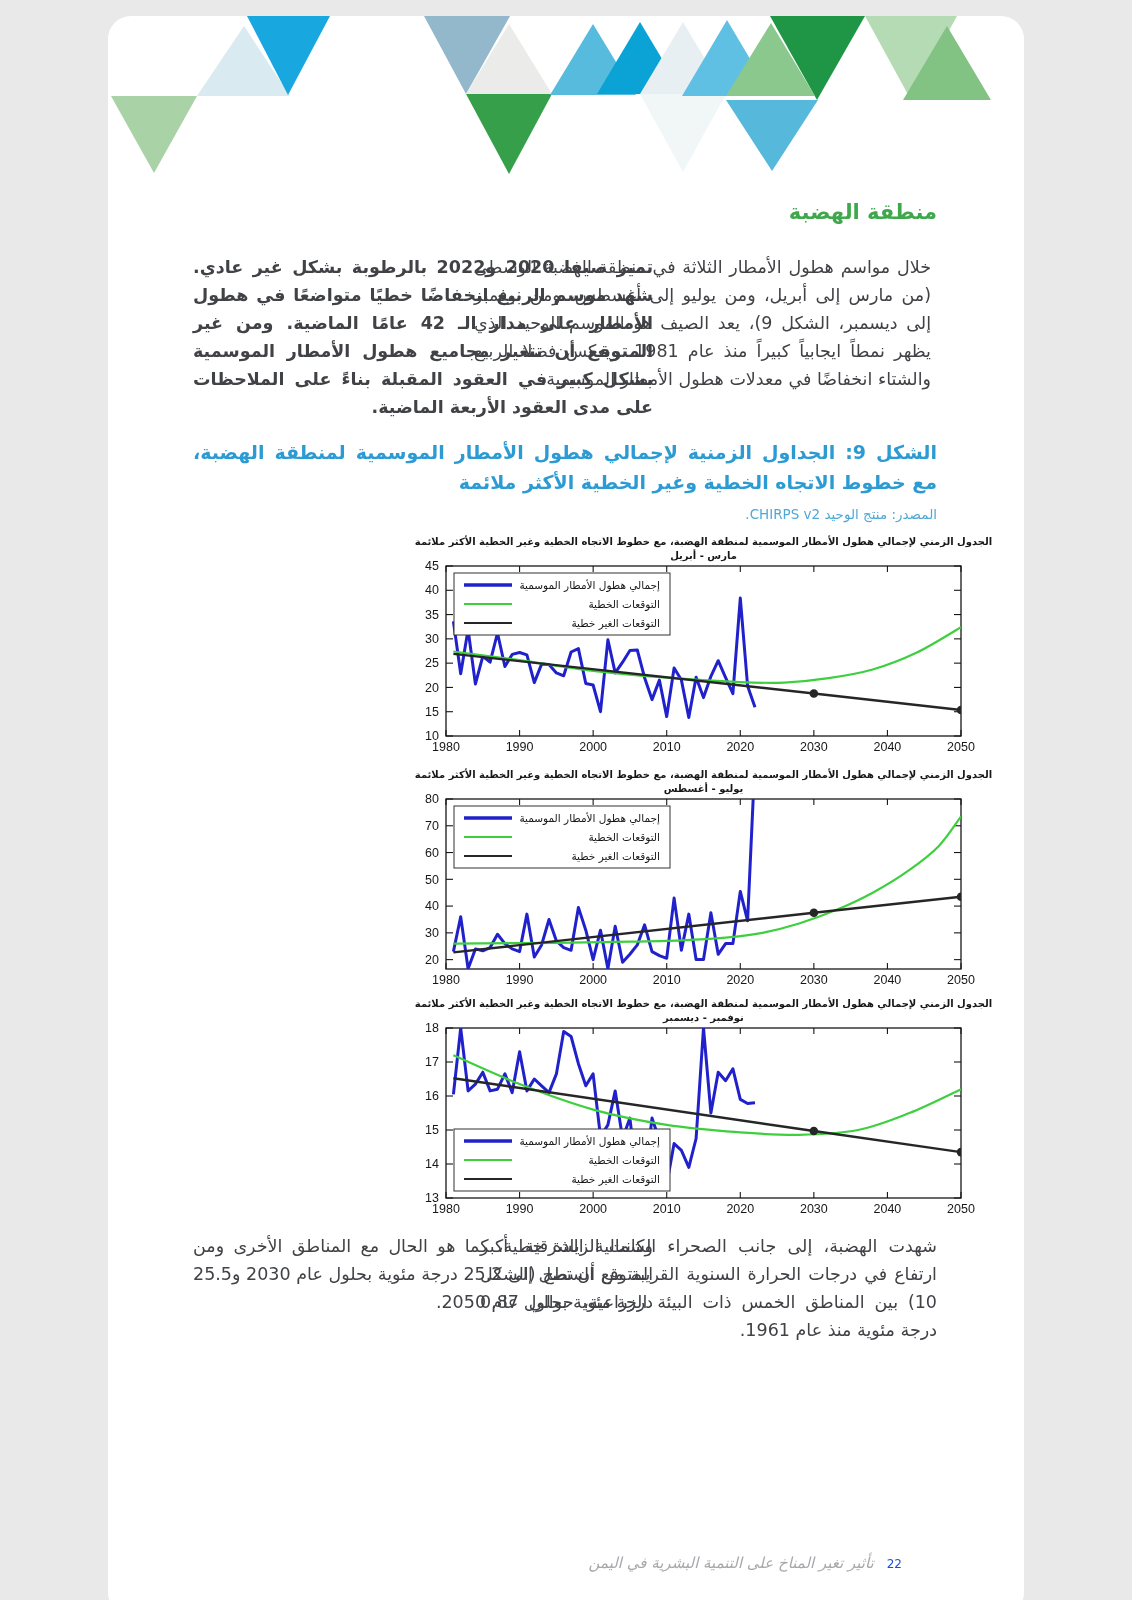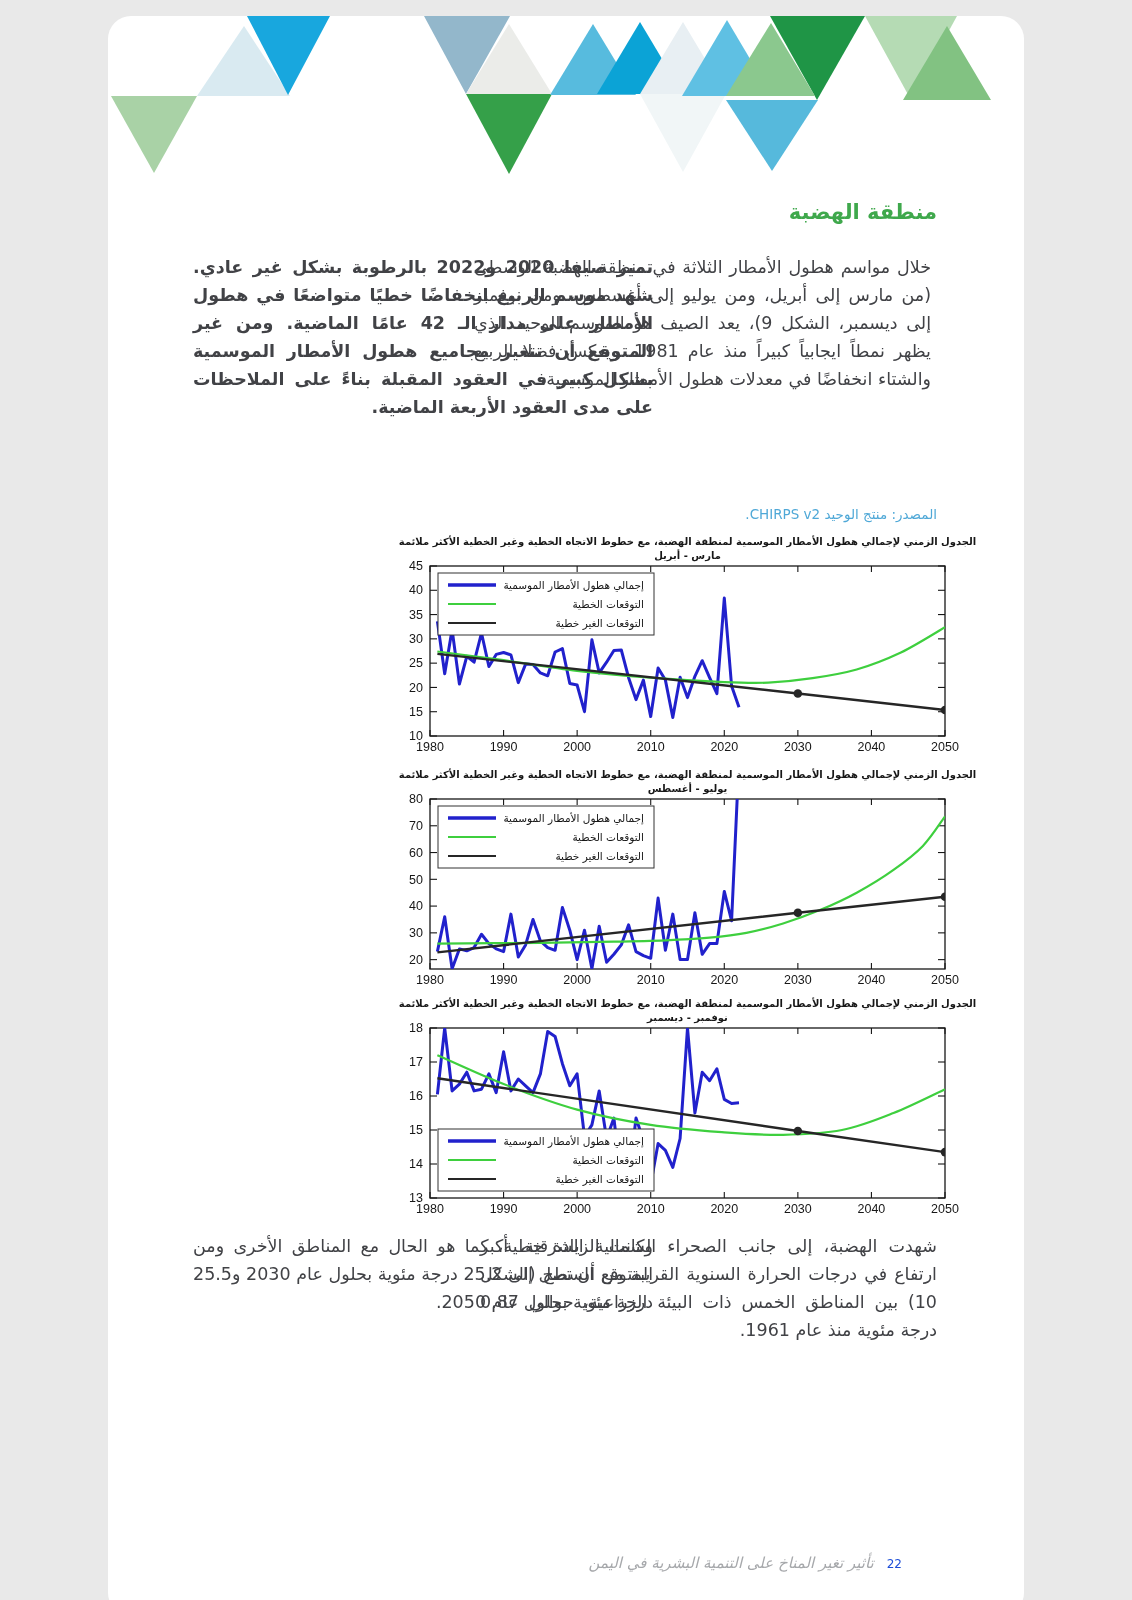--- a/index.html
+++ b/index.html
@@ -9,21 +9,21 @@
   .heading{position:absolute;top:184px;right:87px;margin:0;font-size:21px;font-weight:bold;color:#3fa84c;}
   .para{position:absolute;margin:0;font-size:17.5px;line-height:28px;color:#414246;
         text-align:justify;}
   .p-tr{top:237px;right:93px;width:457px;}
   .p-tl{top:237px;left:85px;width:460px;font-weight:bold;}
   .p-br{top:1216px;right:87px;width:457px;}
   .p-bl{top:1216px;left:85px;width:460px;}
   .caption{position:absolute;top:421px;right:87px;left:85px;margin:0;font-size:19px;line-height:30px;
            font-weight:bold;color:#2d9bd3;text-align:justify;}
   .source{position:absolute;top:490px;right:87px;margin:0;font-size:13.5px;color:#4fa8d7;}
-  .chart{position:absolute;left:268px;width:640px;height:232px;direction:ltr;}
+  .chart{position:absolute;left:284px;width:640px;height:232px;direction:ltr;}
   #chart-0{top:514px;} #chart-1{top:747px;} #chart-2{top:976px;}
   .footer{position:absolute;top:1538px;right:122px;direction:rtl;display:flex;align-items:baseline;gap:13px;}
   .pnum{font-size:12px;font-weight:normal;color:#1d4ed8;}
   .ftitle{font-size:15px;color:#a6a8ab;font-style:italic;}
   
   .ct{font:bold 10px "DejaVu Sans",sans-serif;fill:#171717;}
   .tick{font:12.5px "Liberation Sans",sans-serif;fill:#171717;}
   .leg{font:10.5px "DejaVu Sans",sans-serif;fill:#171717;}
 </style>
 </head>
@@ -52,20 +52,21 @@
     <polygon points="973,84 1065,84 1019,12" fill="#77bd84"></polygon>
     <polygon points="973,84 1065,84 1019,155" fill="#3ebde2"></polygon>
     <polygon points="1065,83 1150,83 1107,5" fill="#edf2f5"></polygon>
   </svg>
 
   <h1 class="heading">منطقة الهضبة</h1>
 
   <p class="para p-tr">خلال مواسم هطول الأمطار الثلاثة في منطقة الهضبة الوسطى (من مارس إلى أبريل، ومن يوليو إلى أغسطس، ومن نوفمبر إلى ديسمبر، الشكل 9)، يعد الصيف هو الموسم الوحيد الذي يظهر نمطاً ايجابياً كبيراً منذ عام 1981. ويعكس فصلا الربيع والشتاء انخفاضًا في معدلات هطول الأمطار الموسمية.</p>
   <p class="para p-tl">تميز صيفا 2020 و2022 بالرطوبة بشكل غير عادي. شهد موسم الربيع انخفاضًا خطيًا متواضعًا في هطول الأمطار على مدار الـ 42 عامًا الماضية. ومن غير المتوقع أن تتغير مجاميع هطول الأمطار الموسمية بشكل كبير في العقود المقبلة بناءً على الملاحظات على مدى العقود الأربعة الماضية.</p>
 
+  <p class="caption">الشكل 9: الجداول الزمنية لإجمالي هطول الأمطار الموسمية لمنطقة الهضبة، مع خطوط الاتجاه الخطية وغير الخطية الأكثر ملائمة</p>
   <p class="source">المصدر: منتج الوحيد CHIRPS v2.</p>
 
   <div class="chart" id="chart-0"><svg viewBox="0 0 640 232" width="640" height="232">
         <text x="311.5" y="15" text-anchor="middle" class="ct">الجدول الزمني لإجمالي هطول الأمطار الموسمية لمنطقة الهضبة، مع خطوط الاتجاه الخطية وغير الخطية الأكثر ملائمة</text>
         <text x="311.5" y="29" text-anchor="middle" class="ct">مارس - أبريل</text>
         <clipPath id="clip0">
           <rect x="54" y="36" width="515" height="170"></rect>
         </clipPath>
         <rect x="54" y="36" width="515" height="170" fill="#ffffff" stroke="#171717" stroke-width="1.3"></rect>
         <line x1="54" y1="206" x2="54" y2="200" stroke="#171717" stroke-width="1.1"></line>

